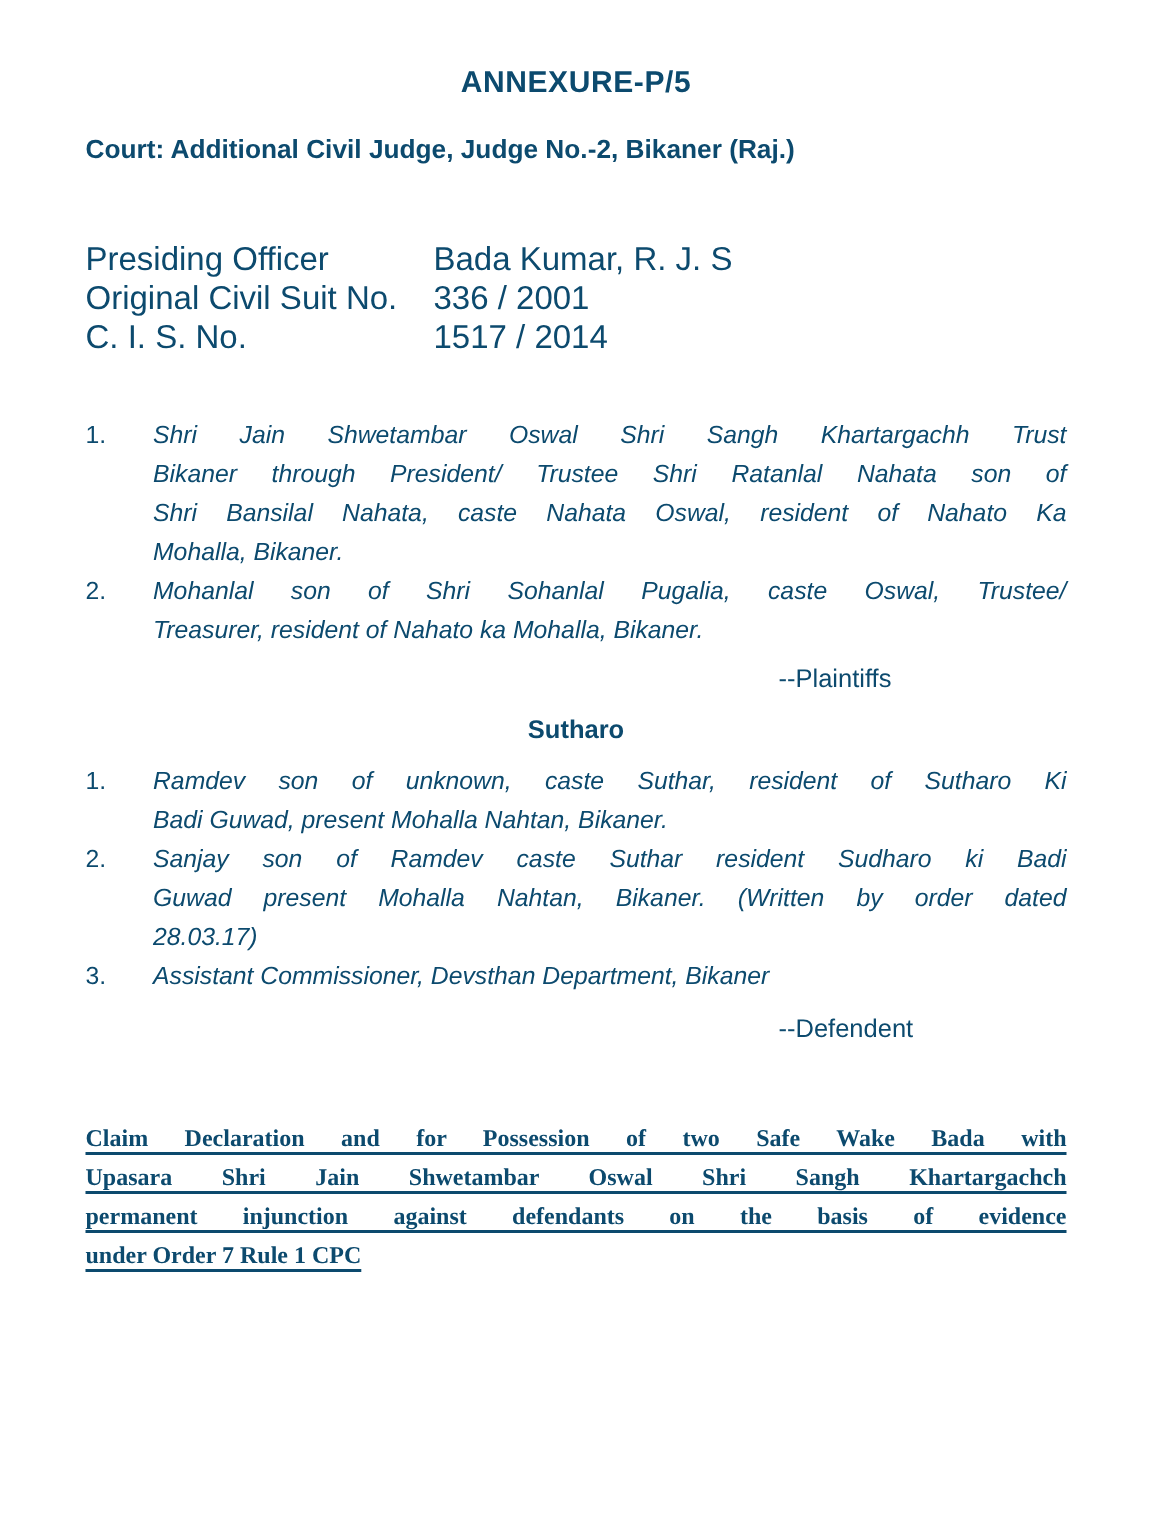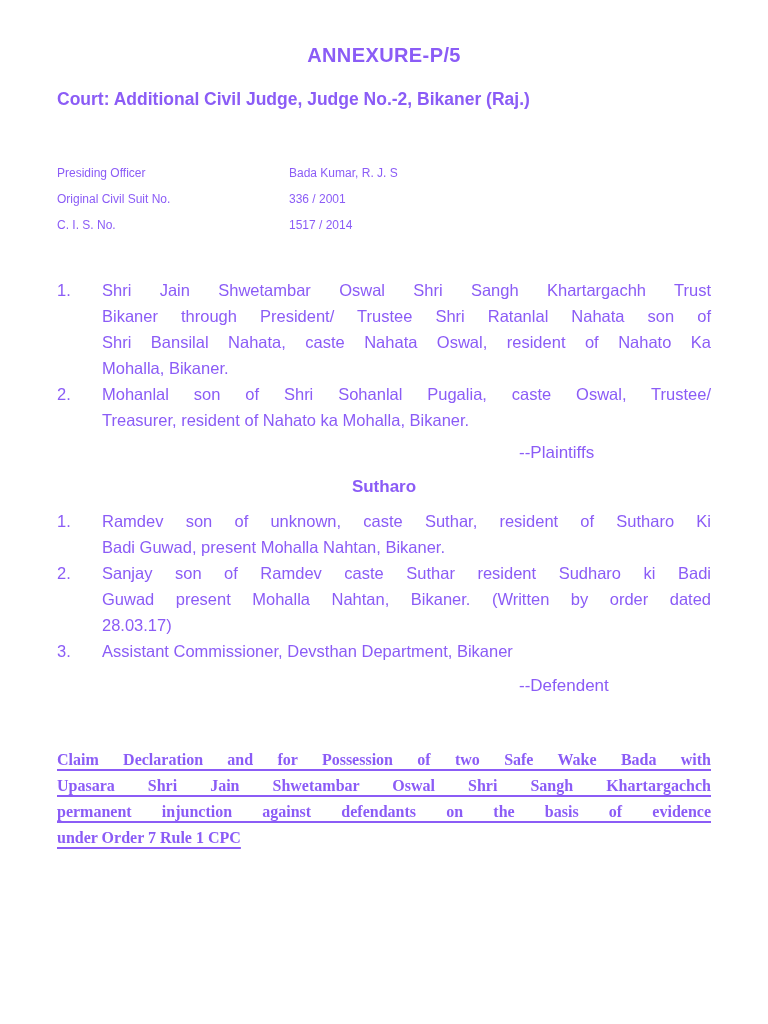--- a/index.html
+++ b/index.html
@@ -5,21 +5,21 @@
   html, body {
     margin: 0;
     padding: 0;
     background: #ffffff;
   }
   .page {
     position: relative;
     width: 768px;
     height: 1024px;
     background: #ffffff;
-    color: #8b5cf6;
+    color: #0c4a6e;
     font-family: "Liberation Sans", sans-serif;
     overflow: hidden;
     box-sizing: border-box;
     padding-top: 44px;
   }
   .content {
     padding: 0 57px;
   }
   .doc-title {
     text-align: center;
@@ -29,21 +29,21 @@
     letter-spacing: 0.4px;
   }
   .court-line {
     margin-top: 21px;
     font-size: 17.5px;
     font-weight: bold;
     line-height: 23px;
   }
   .case-info {
     margin-top: 49px;
-    font-size: 12px;
+    font-size: 22px;
     line-height: 26px;
   }
   .case-row {
     display: flex;
   }
   .case-label {
     width: 232px;
     flex: 0 0 232px;
   }
   .case-value {
@@ -58,20 +58,21 @@
   .num-item {
     display: flex;
   }
   .item-num {
     width: 45px;
     flex: 0 0 45px;
   }
   .item-lines {
     flex: 1;
     min-width: 0;
+    font-style: italic;
   }
   .jline {
     text-align: justify;
     text-align-last: justify;
   }
   .jline.last {
     text-align-last: left;
   }
   .signoff {
     font-size: 17px;

